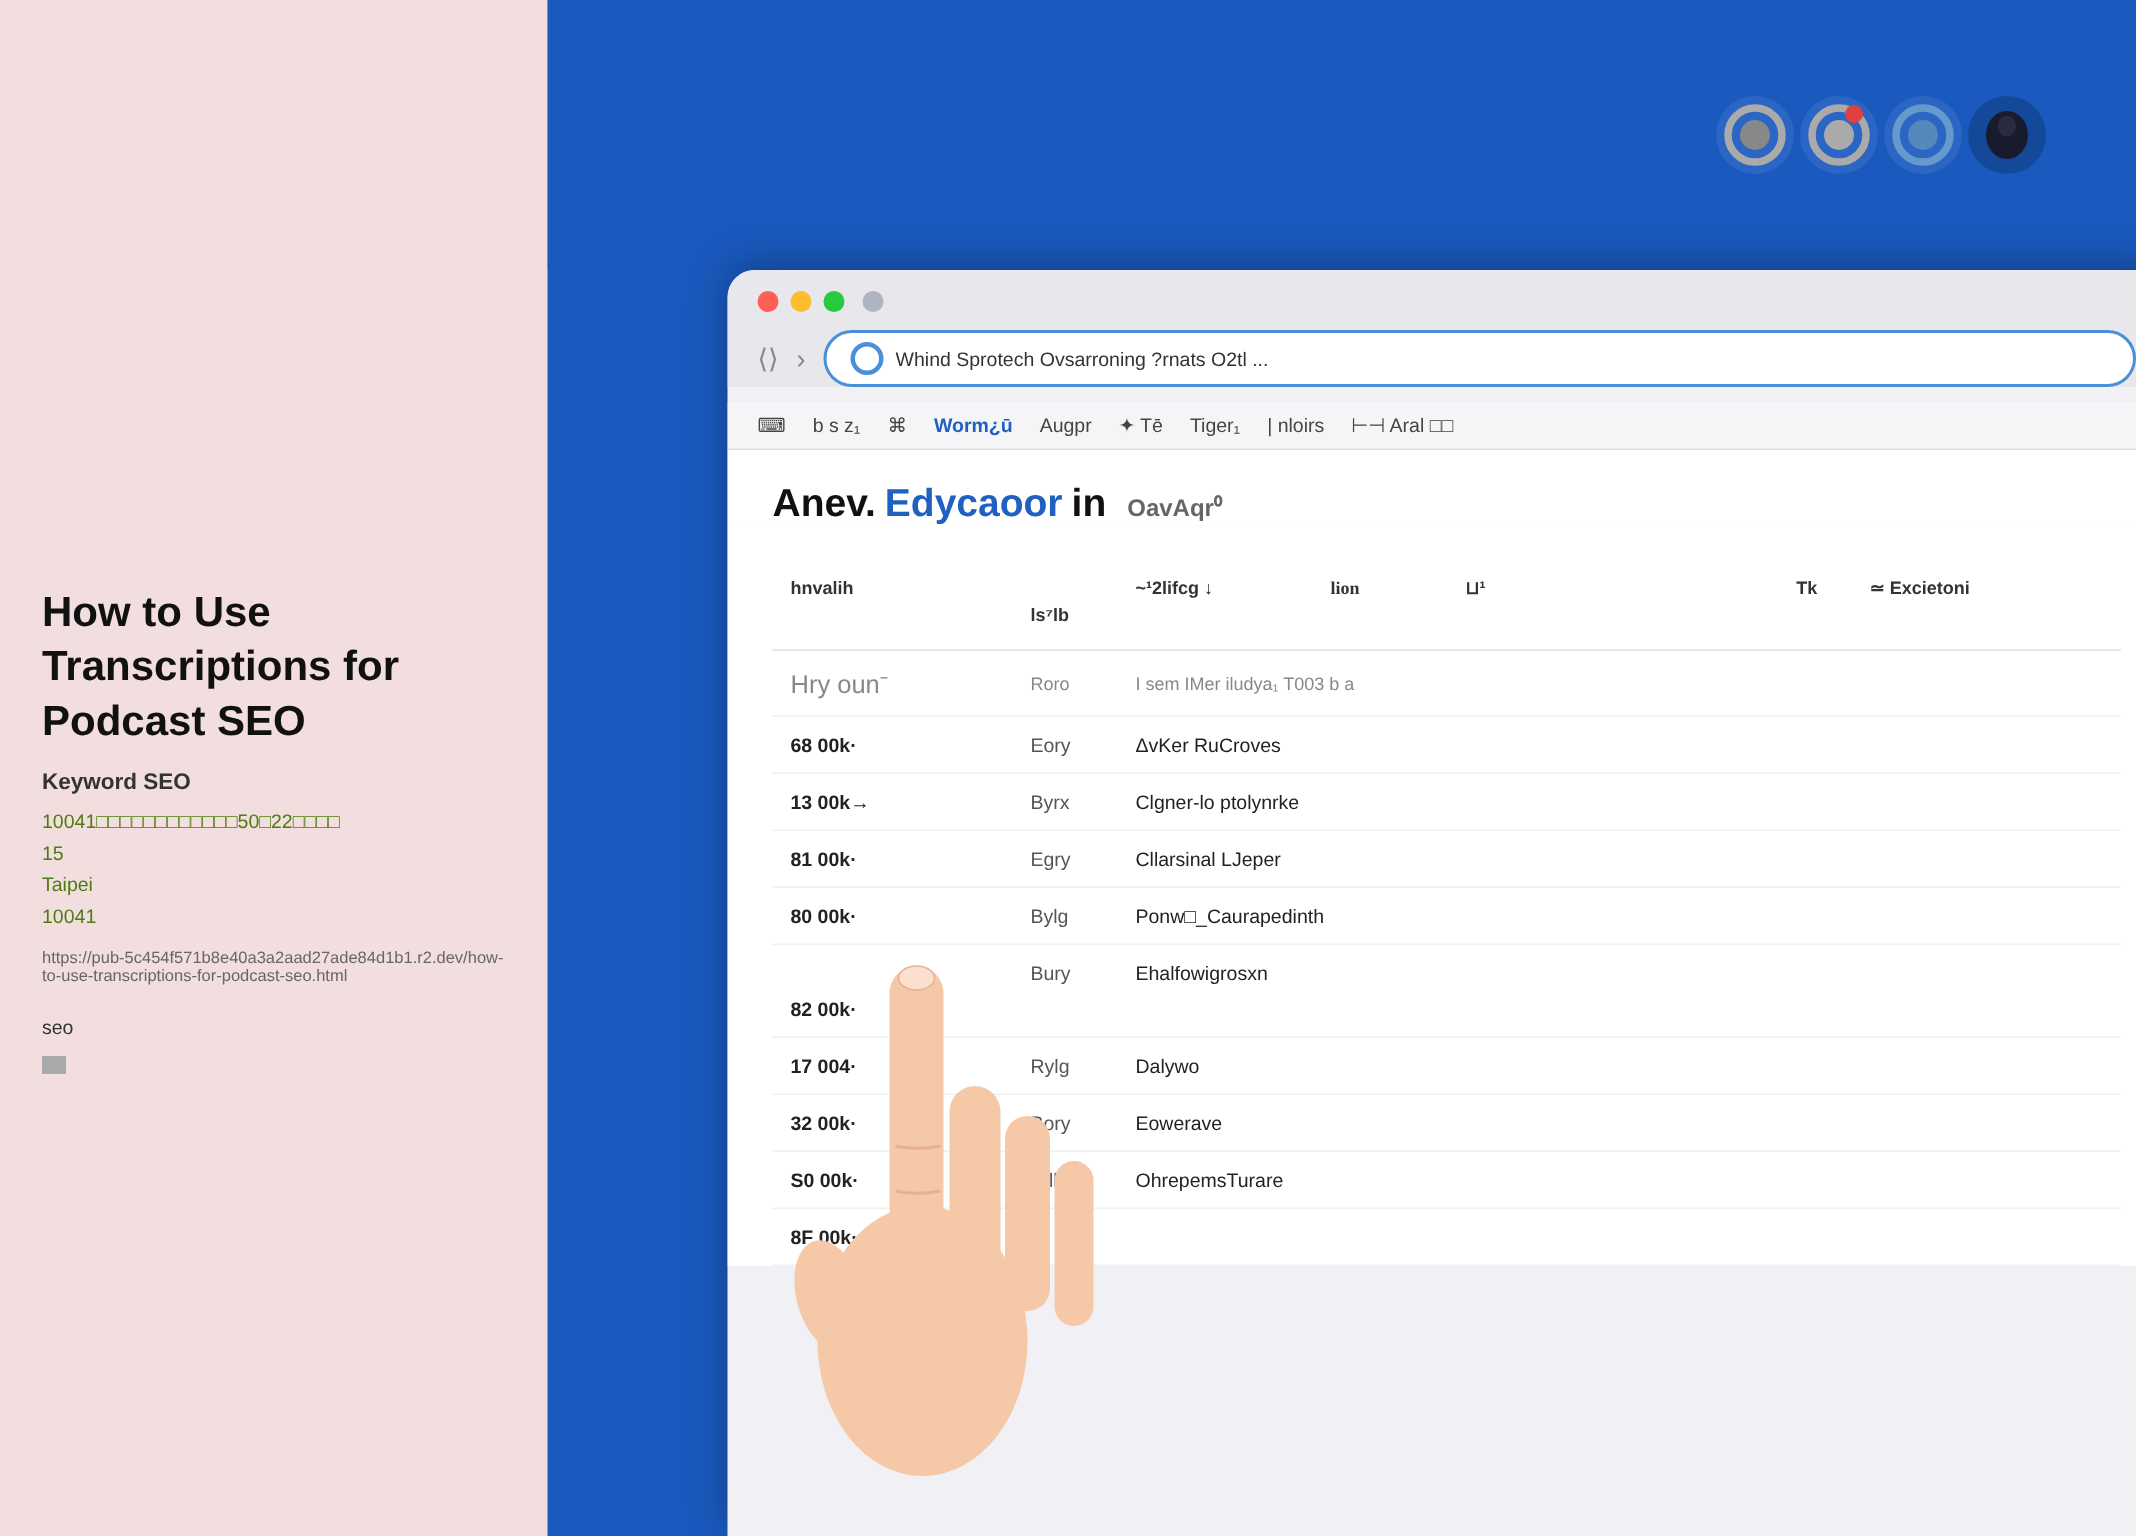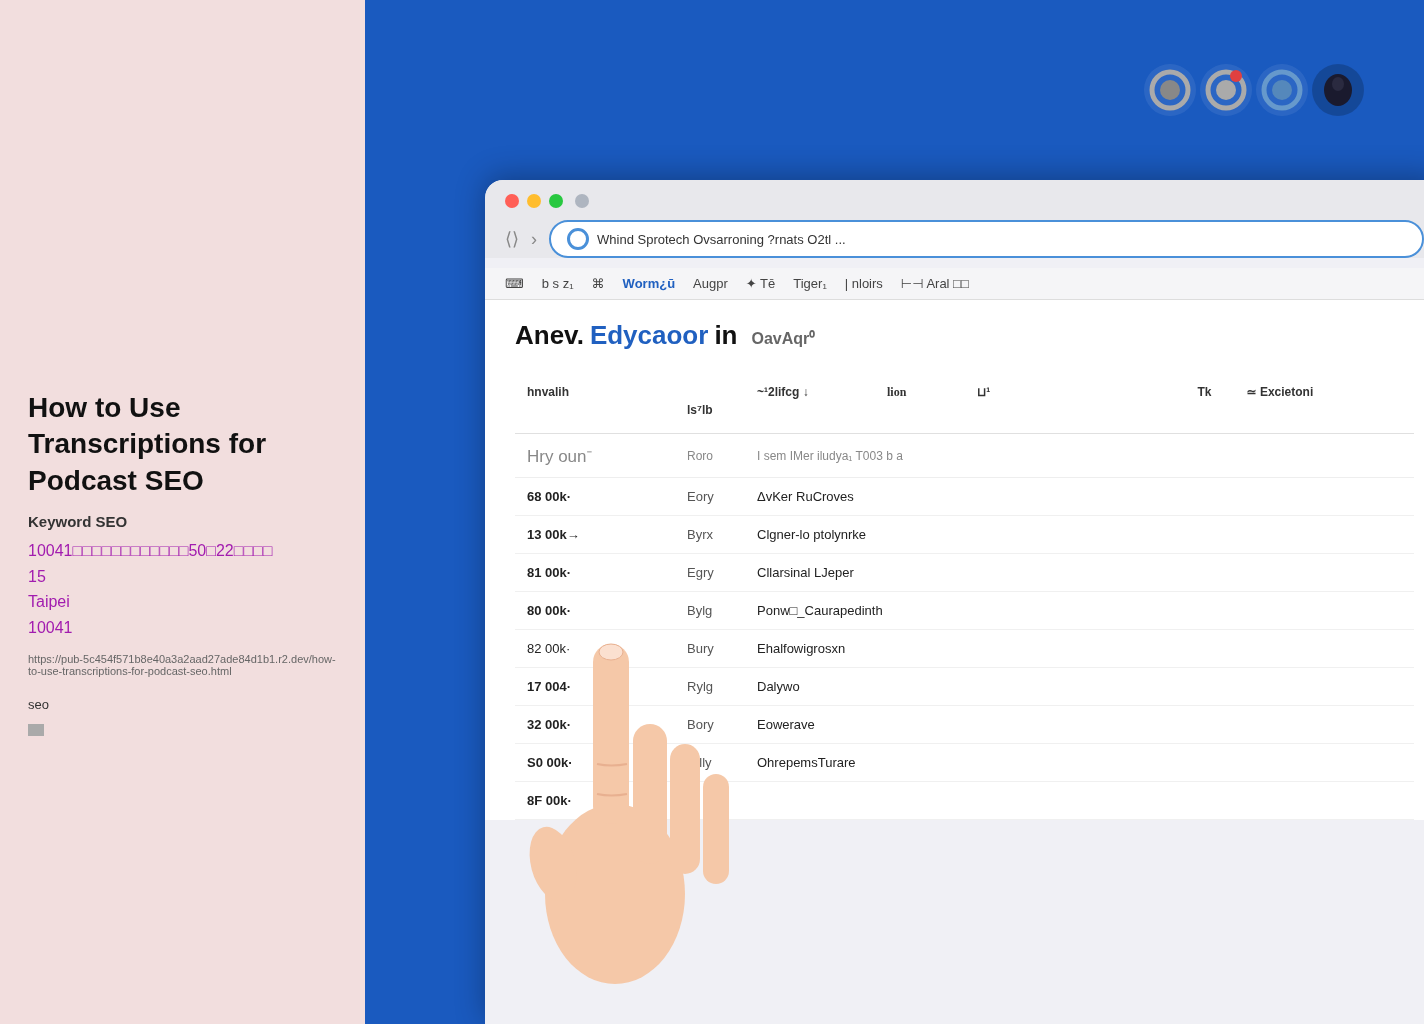--- a/index.html
+++ b/index.html
@@ -33,22 +33,22 @@
     }
 
     .left-panel .keyword-label {
       font-size: 15px;
       font-weight: 600;
       color: #333;
       margin-top: 6px;
     }
 
     .left-panel .meta-info {
-      font-size: 16px;
-      color: #a21caf;
+      font-size: 13px;
+      color: #4d7c0f;
       line-height: 1.6;
     }
 
     .left-panel .url-info {
       font-size: 11px;
       color: #666;
       word-break: break-all;
       margin-top: 4px;
     }
 
@@ -417,21 +417,21 @@
         <div class="td" style="width:160px;font-weight:700;">81 00k·</div>
         <div class="td" style="width:70px;color:#555;">Egry</div>
         <div class="td" style="flex:1;">Cllarsinal LJeper</div>
       </div>
       <div class="table-row">
         <div class="td" style="width:160px;font-weight:700;">80 00k·</div>
         <div class="td" style="width:70px;color:#555;">Bylg</div>
         <div class="td" style="flex:1;">Ponw□_Caurapedinth</div>
       </div>
       <div class="table-row">
-        <div class="td" style="width:160px;font-weight:400;">82 00k·</div>
+        <div class="td" style="width:160px;font-weight:700;margin-top:24px;">82 00k·</div>
         <div class="td" style="width:70px;color:#555;">Bury</div>
         <div class="td" style="flex:1;">Ehalfowigrosxn</div>
       </div>
       <div class="table-row">
         <div class="td" style="width:160px;font-weight:700;">17 004·</div>
         <div class="td" style="width:70px;color:#555;">Rylg</div>
         <div class="td" style="flex:1;">Dalywo</div>
       </div>
       <div class="table-row">
         <div class="td" style="width:160px;font-weight:700;">32 00k·</div>

